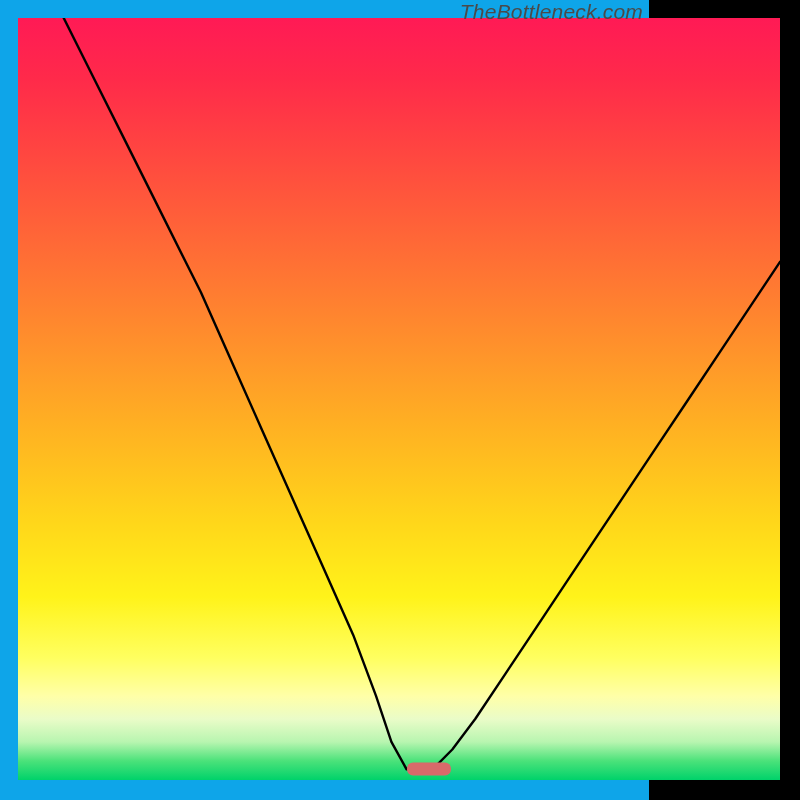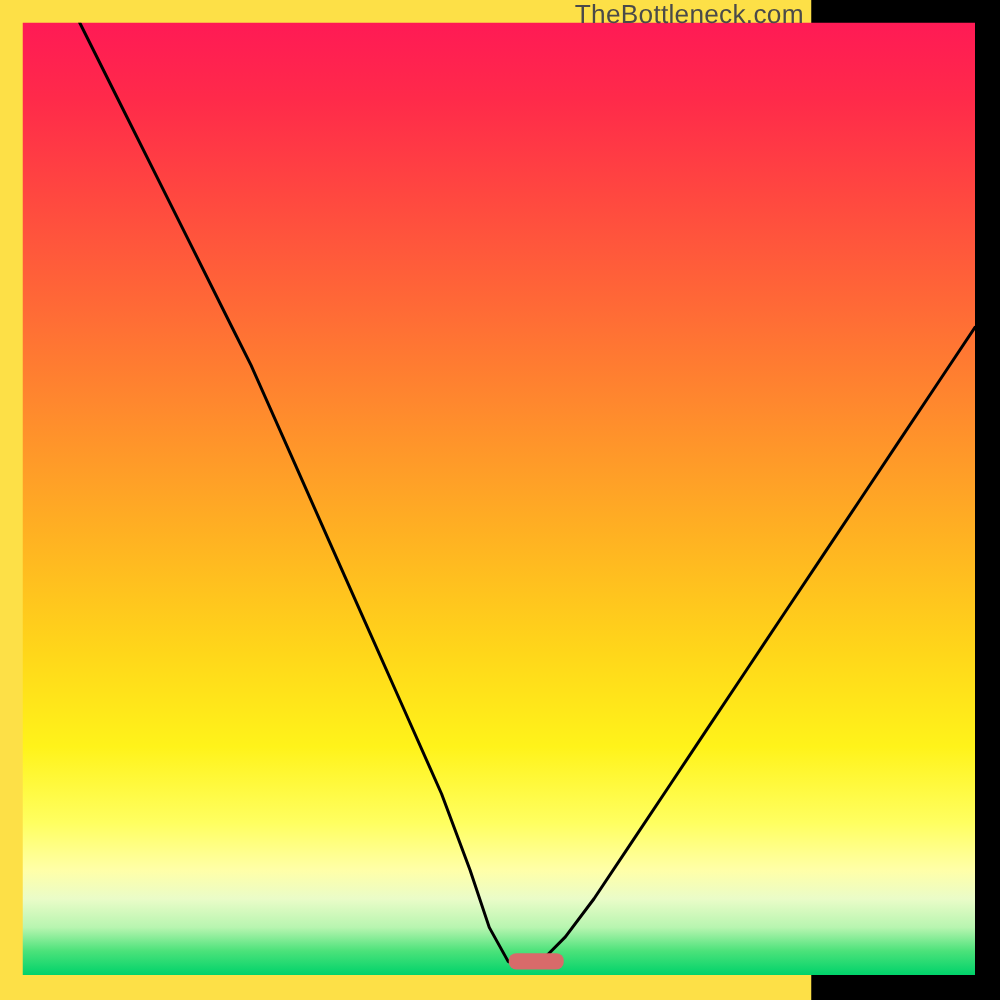--- a/index.html
+++ b/index.html
@@ -8,21 +8,22 @@
     width: 800px;
     height: 800px;
     background: #000;
     overflow: hidden;
     font-family: Arial, Helvetica, sans-serif;
   }
   .frame {
     position: relative;
     width: 649px;
     height: 800px;
-    background: #fde047;
+    background: #0ea5e9;
+    font-style: italic;
   }
   .plot-area {
     position: absolute;
     left: 18px;
     top: 18px;
     width: 762px;
     height: 762px;
     overflow: hidden;
   }
   .gradient-bg {

